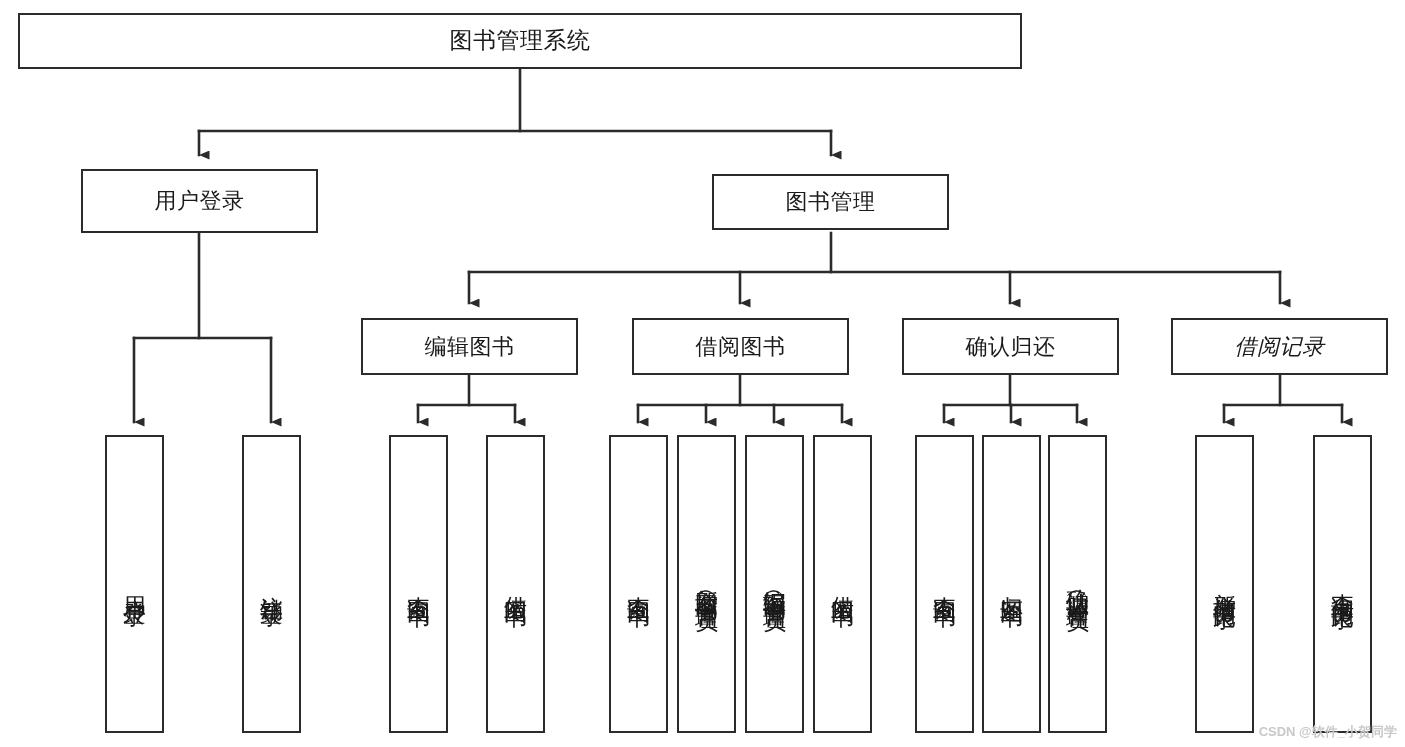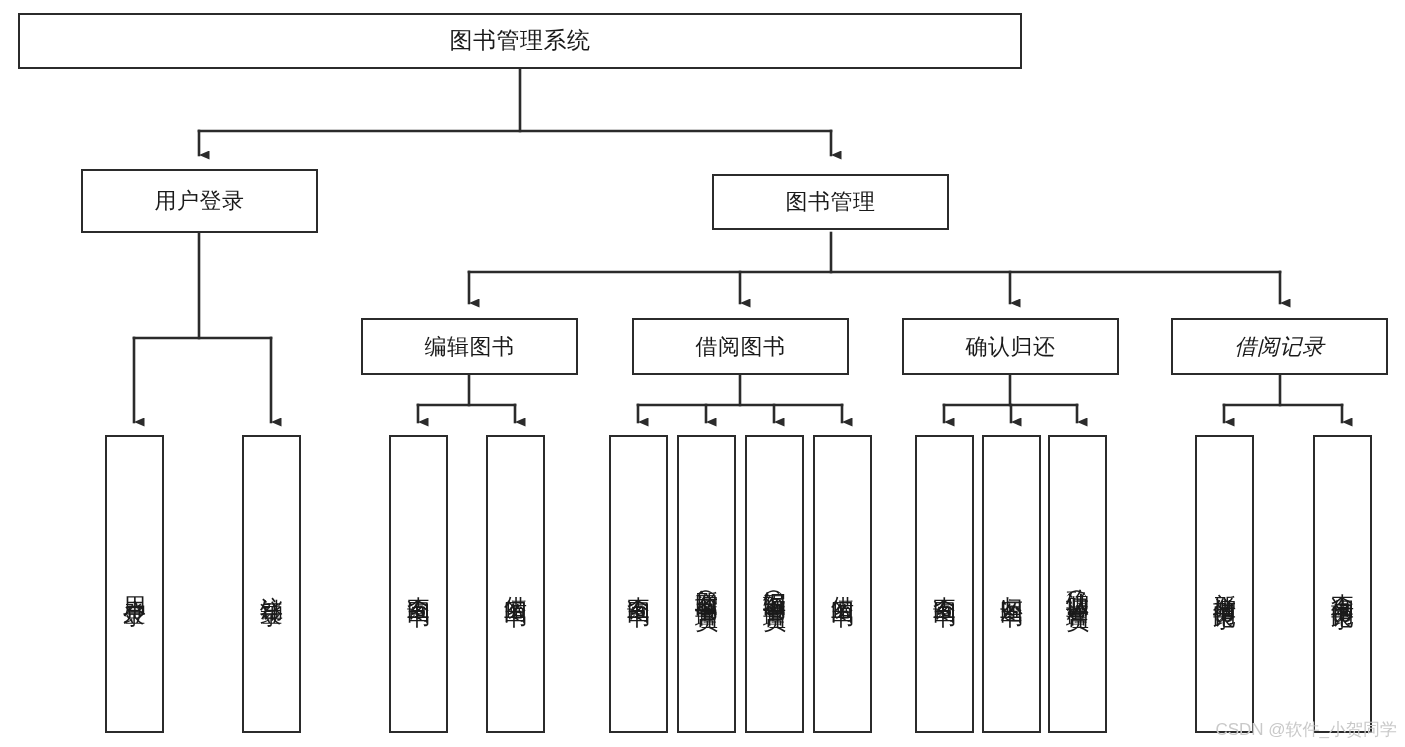--- a/index.html
+++ b/index.html
@@ -47,25 +47,26 @@
     writing-mode:vertical-rl;
     text-orientation:upright;
     font-size:23px;
     line-height:1.0;
     letter-spacing:3px;
   }
   
   #watermark{
     position:absolute;
     right:8px;bottom:6px;
-    font-size:17px;
+    font-size:13px;
     color:#c9c9c9;
     z-index:3;
     white-space:nowrap;
     font-family:"Liberation Sans","DejaVu Sans",sans-serif;
+    font-weight:bold;
   }
 </style>
 </head>
 <body>
 
 <div id="diagram">
 
   <svg id="wires" viewBox="0 0 1405 747" width="1405" height="747" xmlns="http://www.w3.org/2000/svg">
     <defs>
       <marker id="arw" markerWidth="9" markerHeight="11" refX="4.5" refY="10.5" orient="auto" markerUnits="userSpaceOnUse">

